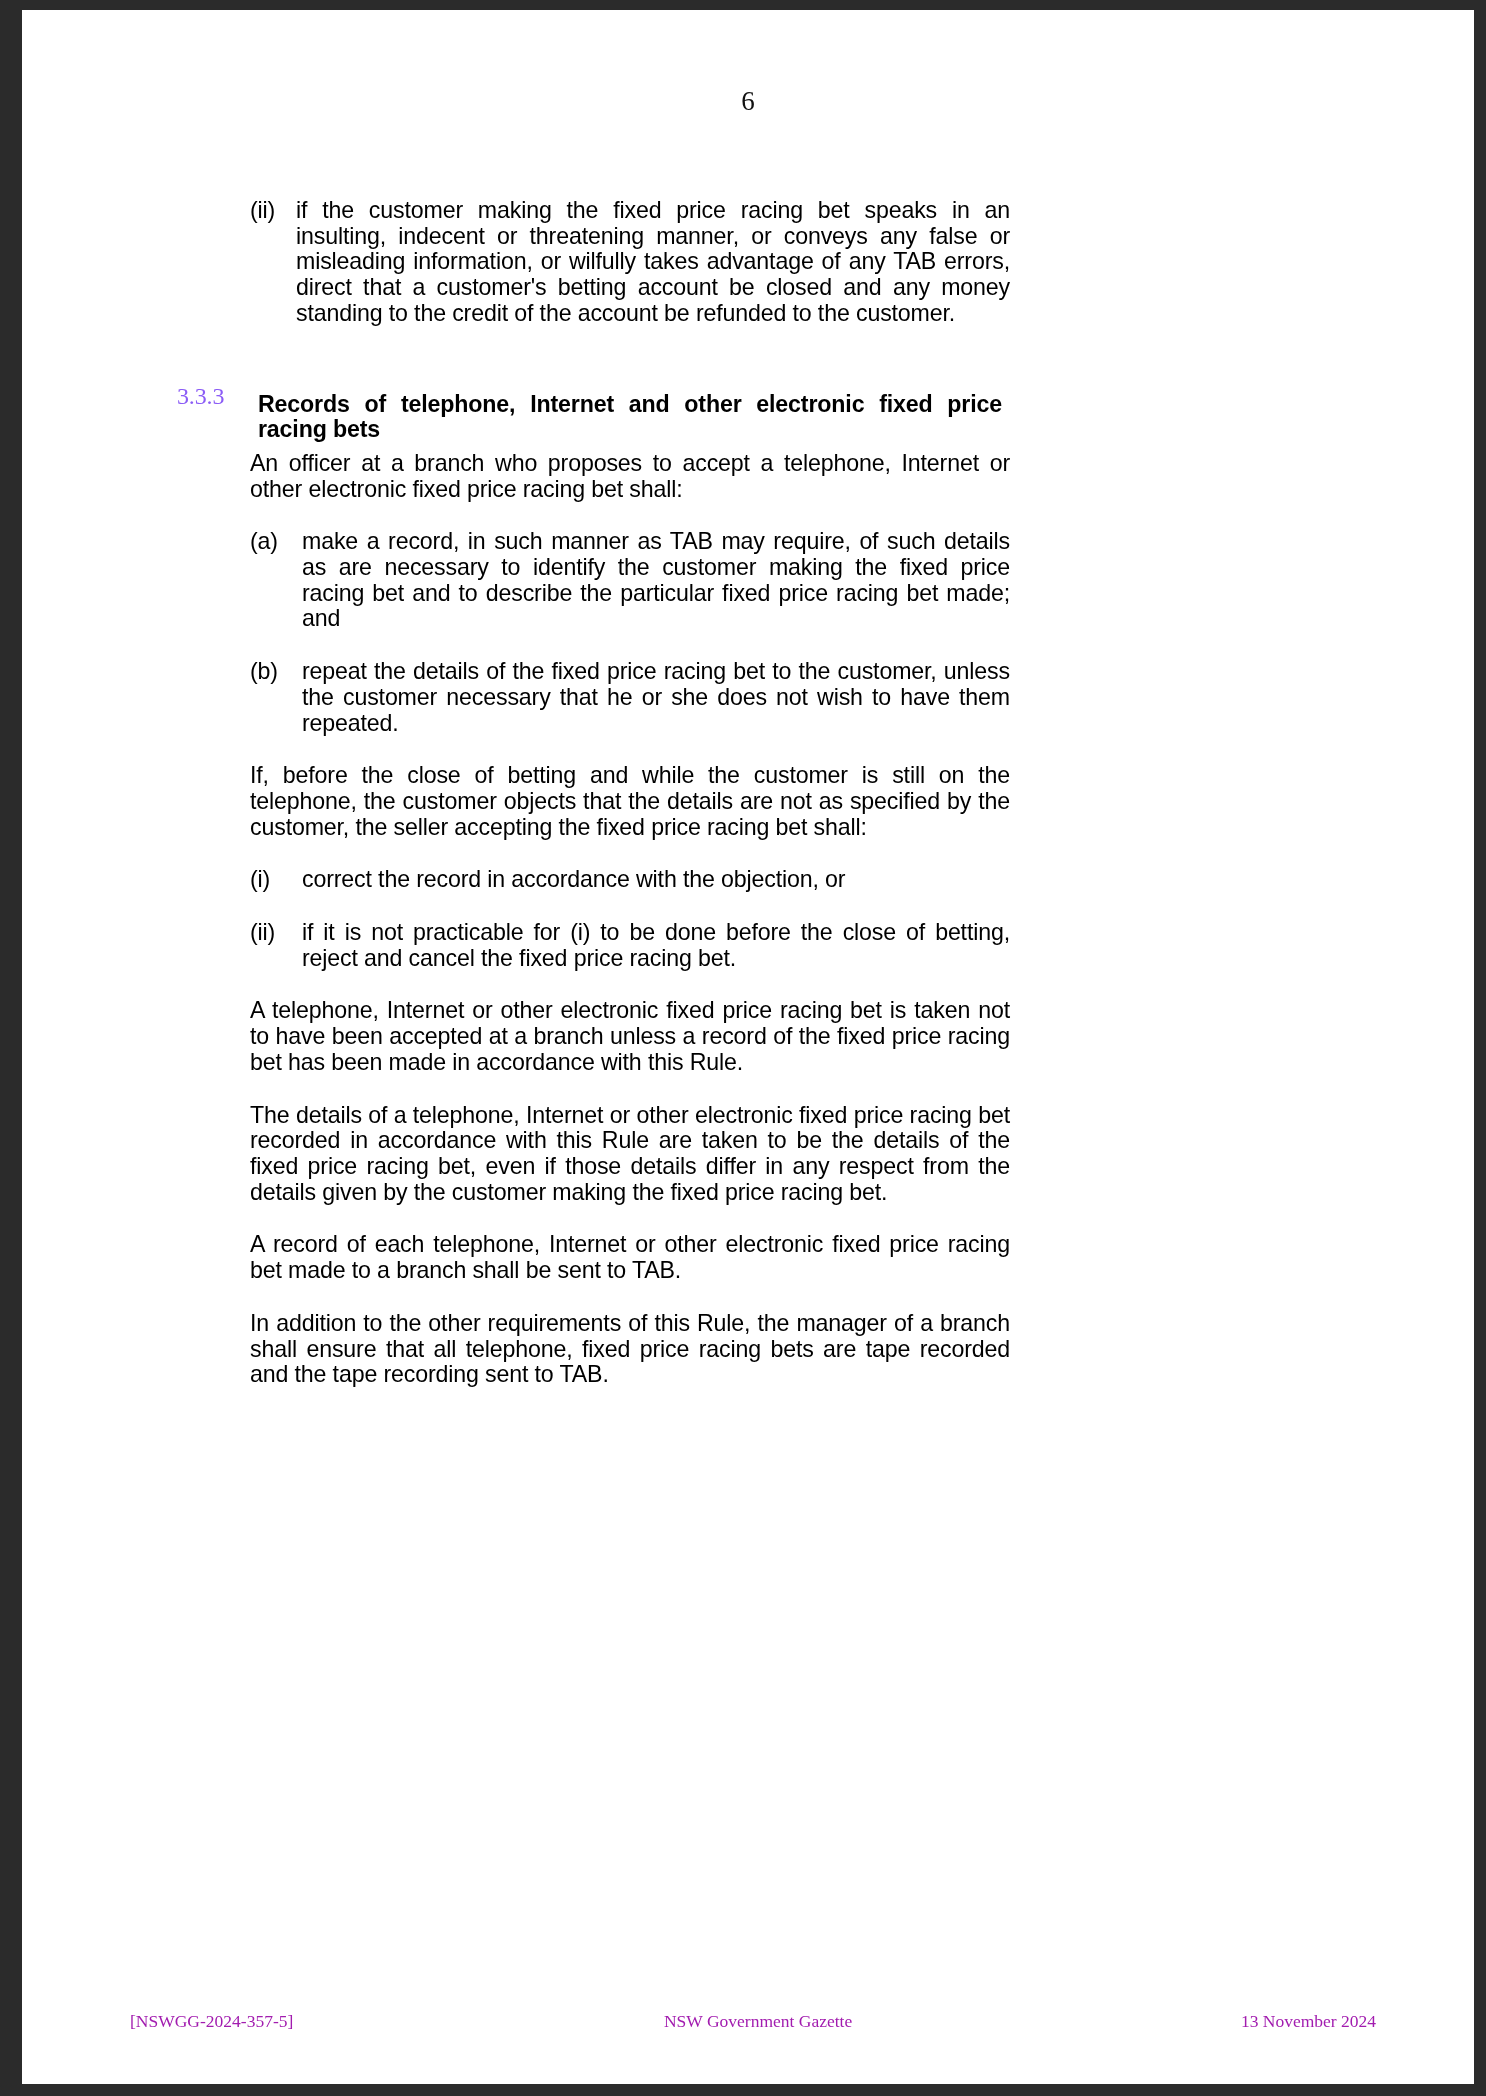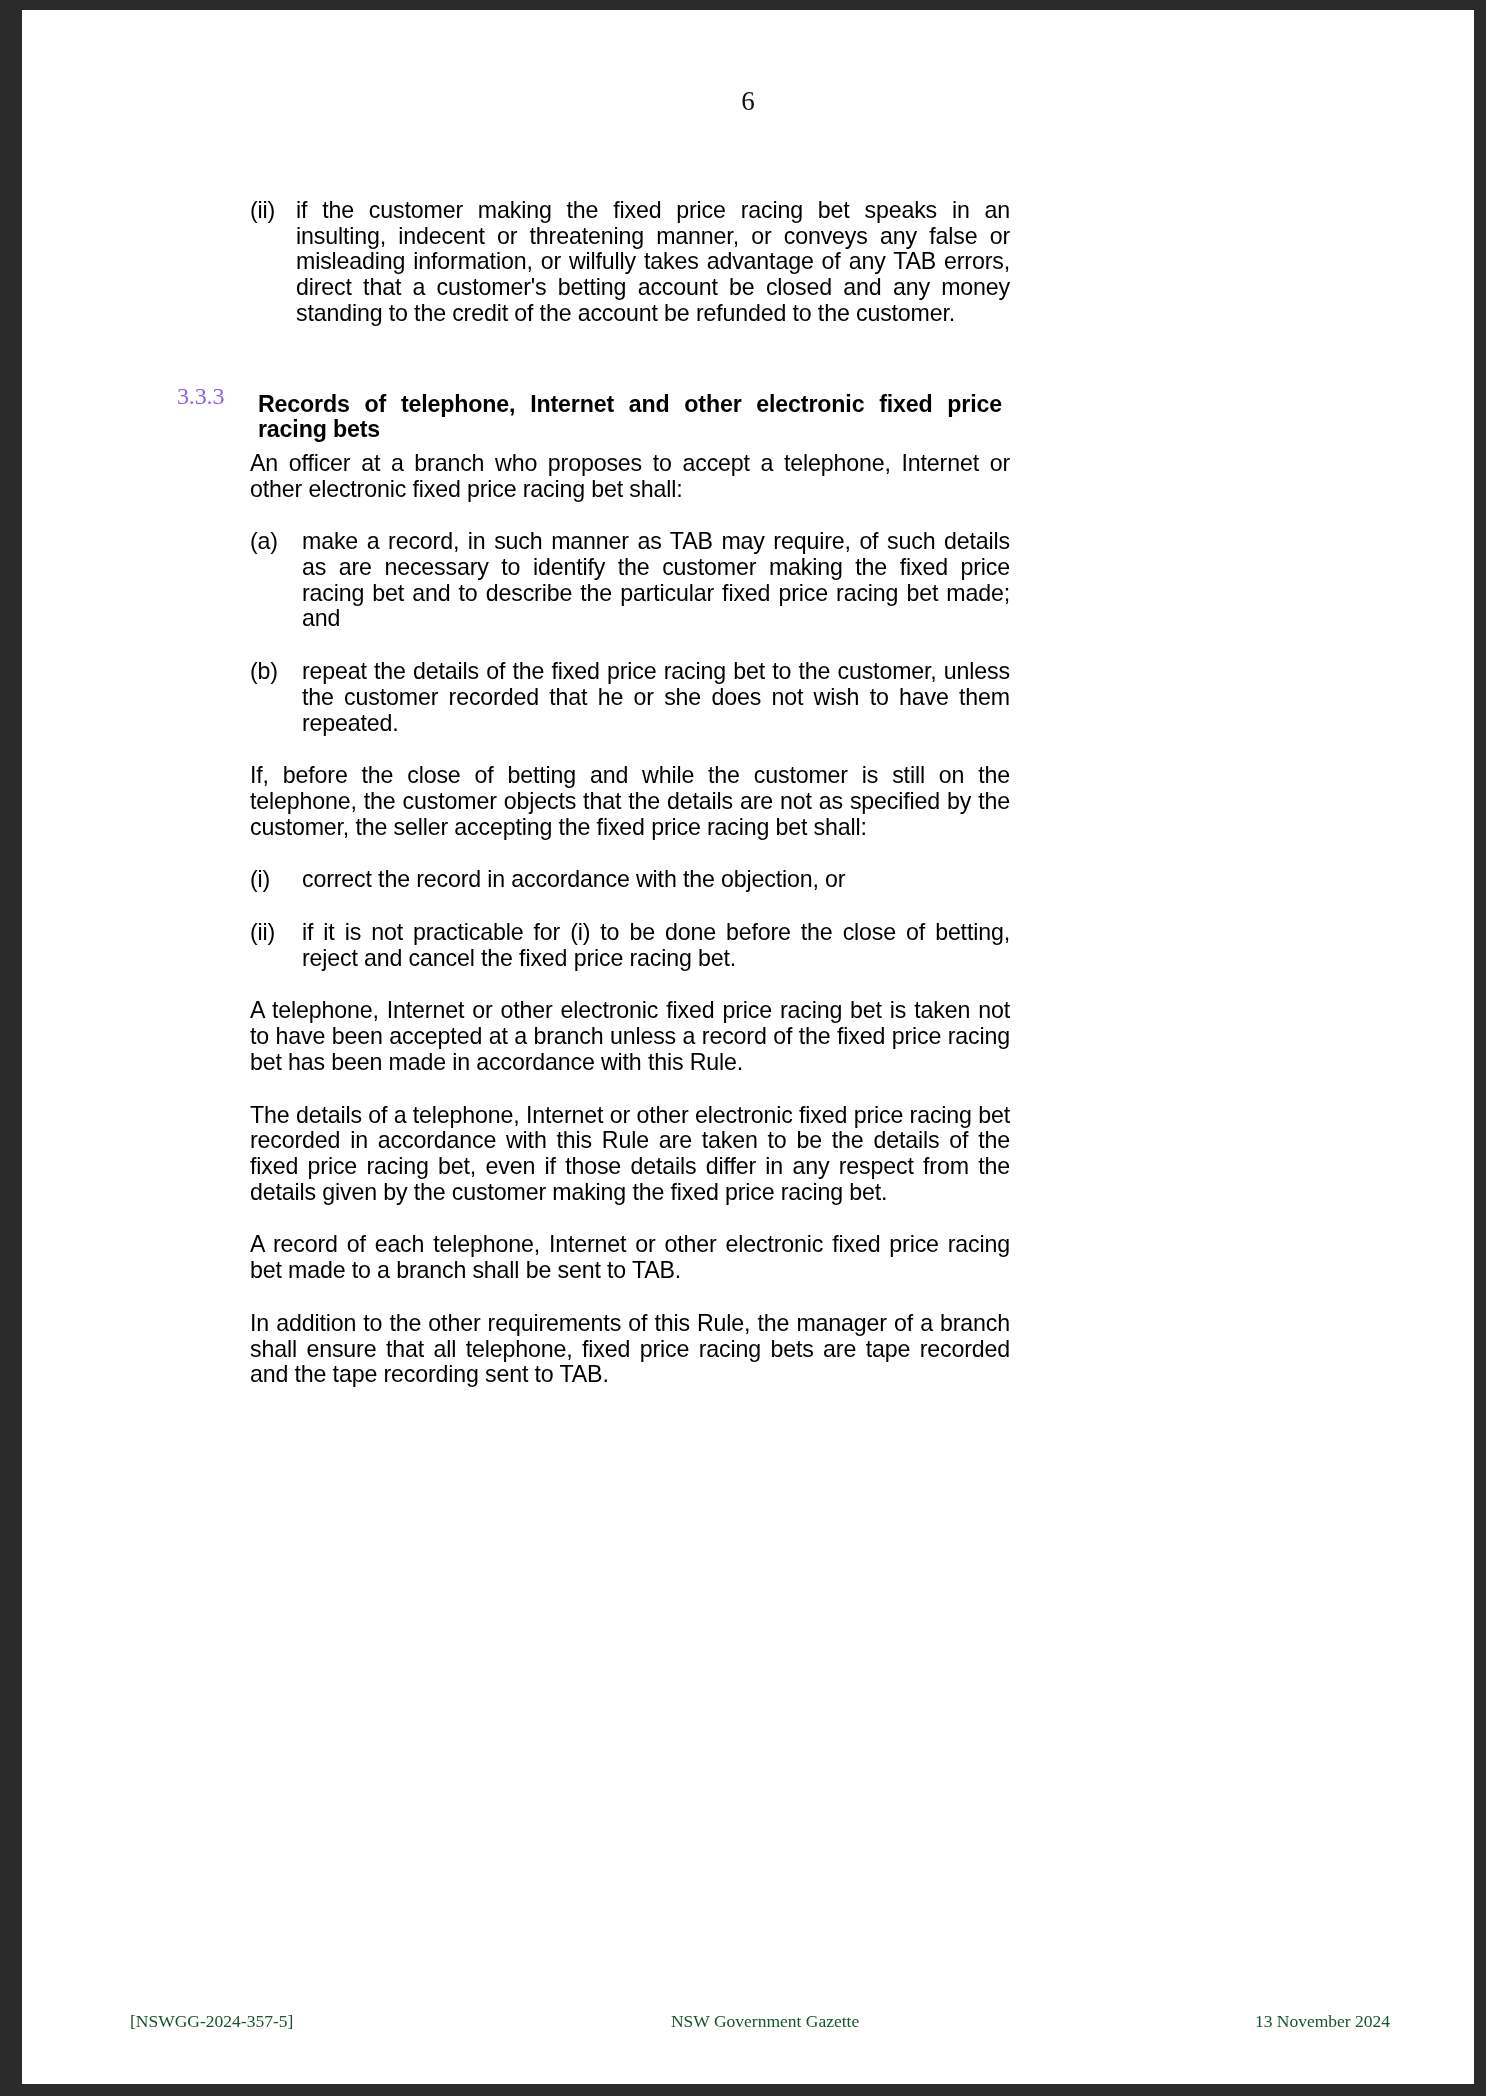--- a/index.html
+++ b/index.html
@@ -113,27 +113,27 @@
   .clause-intro {
     margin: 0 0 27px 0;
     text-align: justify;
     text-justify: inter-word;
   }
 
   
   .footer {
     position: absolute;
     left: 108px;
-    right: 84px;
+    right: 98px;
     bottom: 52px;
     display: flex;
     align-items: baseline;
     font-family: "Liberation Serif", serif;
     font-size: 17.5px;
-    color: #14532d;
+    color: #a21caf;
   }
   .footer .f-left   { flex: 0 0 auto; }
   .footer .f-center { flex: 1 1 auto; text-align: center; padding-right: 18px;}
   .footer .f-right  { flex: 0 0 auto; }
 </style>
 </head>
 <body>
 
 <div id="page-frame">
   <div id="page">
@@ -155,21 +155,21 @@
           <p class="clause-title">Records of telephone, Internet and other electronic fixed price racing bets</p>
           <p class="clause-intro">An officer at a branch who proposes to accept a telephone, Internet or other electronic fixed price racing bet shall:</p>
 
           <div class="item item-alpha">
             <span class="marker">(a)</span>
             <span class="body">make a record, in such manner as TAB may require, of such details as are necessary to identify the customer making the fixed price racing bet and to describe the particular fixed price racing bet made; and</span>
           </div>
 
           <div class="item item-alpha">
             <span class="marker">(b)</span>
-            <span class="body">repeat the details of the fixed price racing bet to the customer, unless the customer recorded that he or she does not wish to have them repeated.</span>
+            <span class="body">repeat the details of the fixed price racing bet to the customer, unless the customer necessary that he or she does not wish to have them repeated.</span>
           </div>
 
           <p class="para">If, before the close of betting and while the customer is still on the telephone, the customer objects that the details are not as specified by the customer, the seller accepting the fixed price racing bet shall:</p>
 
           <div class="item item-roman">
             <span class="marker">(i)</span>
             <span class="body">correct the record in accordance with the objection, or</span>
           </div>
 
           <div class="item item-roman">

